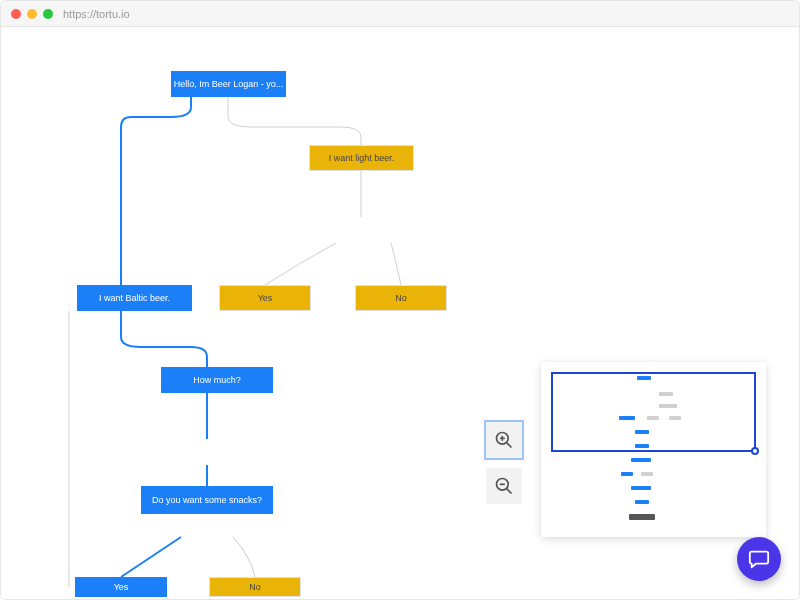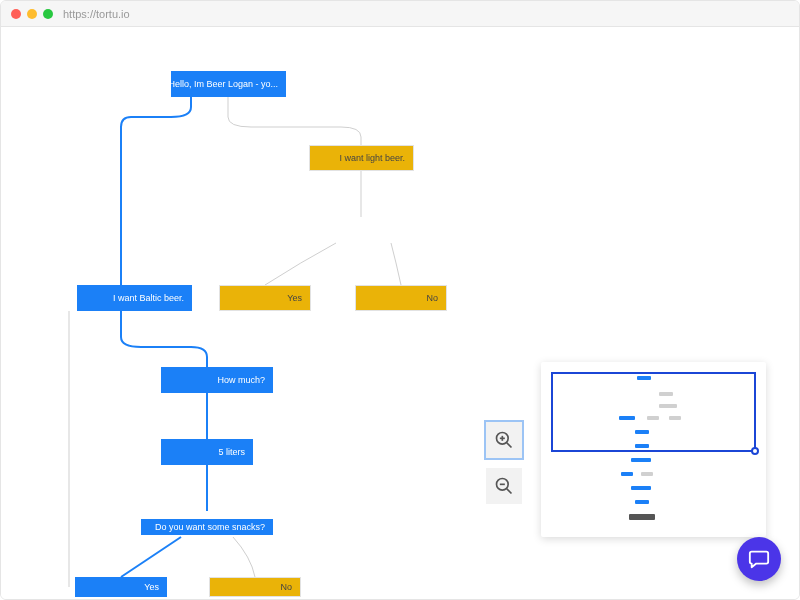--- a/index.html
+++ b/index.html
@@ -39,21 +39,21 @@
     width: 100%; height: 100%;
     pointer-events: none;
   }
   .node {
     position: absolute;
     font-size: 9px;
     line-height: 1.2;
     text-align: center;
     display: flex;
     align-items: center;
-    justify-content: flex-end;
+    justify-content: center;
     padding: 6px 8px;
     cursor: pointer;
     white-space: nowrap;
     overflow: hidden;
     text-overflow: ellipsis;
   }
   .node.bot {
     background: #1b80f7;
     color: #fff;
   }
@@ -178,24 +178,21 @@
     </div>
   <div class="node user" style="left:354px;top:258px;width:92px;height:26px">
       <span>No</span>
     </div>
   <div class="node bot" style="left:76px;top:258px;width:115px;height:26px">
       <span>I want Baltic beer.</span>
     </div>
   <div class="node bot" style="left:160px;top:340px;width:112px;height:26px">
       <span>How much?</span>
     </div>
-  <div class="node bot" style="left:160px;top:412px;width:92px;height:26px">
-      <span>5 liters</span>
-    </div>
-  <div class="node bot" style="left:140px;top:492px;width:132px;height:16px">
+  <div class="node bot" style="left:140px;top:459px;width:132px;height:28px">
       <span>Do you want some snacks?</span>
     </div>
   <div class="node bot" style="left:74px;top:550px;width:92px;height:20px">
       <span>Yes</span>
     </div>
   <div class="node user" style="left:208px;top:550px;width:92px;height:20px">
       <span>No</span>
     </div>
 
   <div class="zoom-controls">

